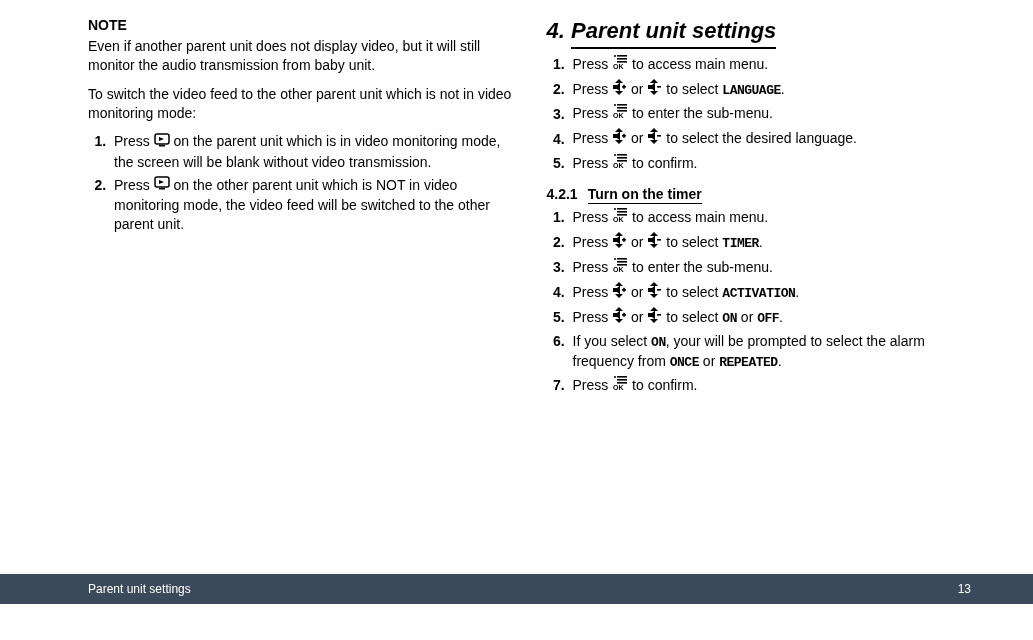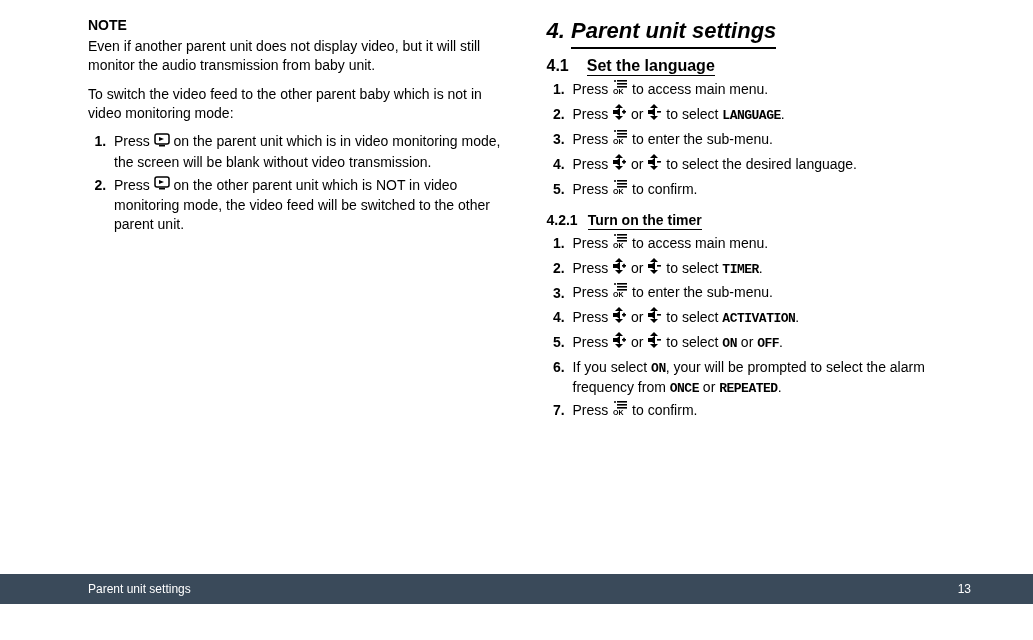--- a/index.html
+++ b/index.html
@@ -142,21 +142,21 @@
     </g>
   </defs>
 </svg>
 
 <div class="page">
   <div class="columns">
 
     <div class="col">
       <div class="note-h">NOTE</div>
       <p class="para">Even if another parent unit does not display video, but it will still monitor the audio transmission from baby unit.</p>
-      <p class="para">To switch the video feed to the other parent baby which is not in video monitoring mode:</p>
+      <p class="para">To switch the video feed to the other parent unit which is not in video monitoring mode:</p>
       <ol class="num">
         <li>
           <span>Press </span>
           <span class="icon"><svg width="16" height="15">
                 <use href="#ic-video"></use>
               </svg></span>
           <span> on the parent unit which is in video monitoring mode, the screen will be blank without video transmission.</span>
         </li>
         <li>
           <span>Press </span>
@@ -167,23 +167,20 @@
         </li>
       </ol>
     </div>
 
     <div class="col">
       <div class="h-section">
         <span>4.</span>
         <span class="uline">Parent unit settings</span>
       </div>
 
-      <div class="h-sub">
-        <span class="num">4.1</span><span class="uline">Set the language</span>
-      </div>
       <ol class="num">
         <li>
           <span>Press </span>
           <span class="icon"><svg width="16" height="16">
                 <use href="#ic-menu-ok"></use>
               </svg></span>
           <span> to access main menu.</span>
         </li>
         <li>
           <span>Press </span>

